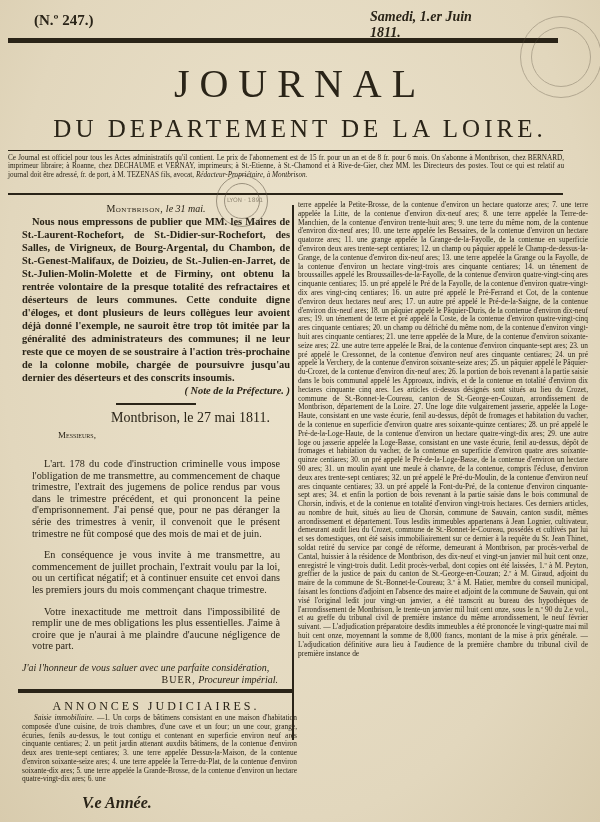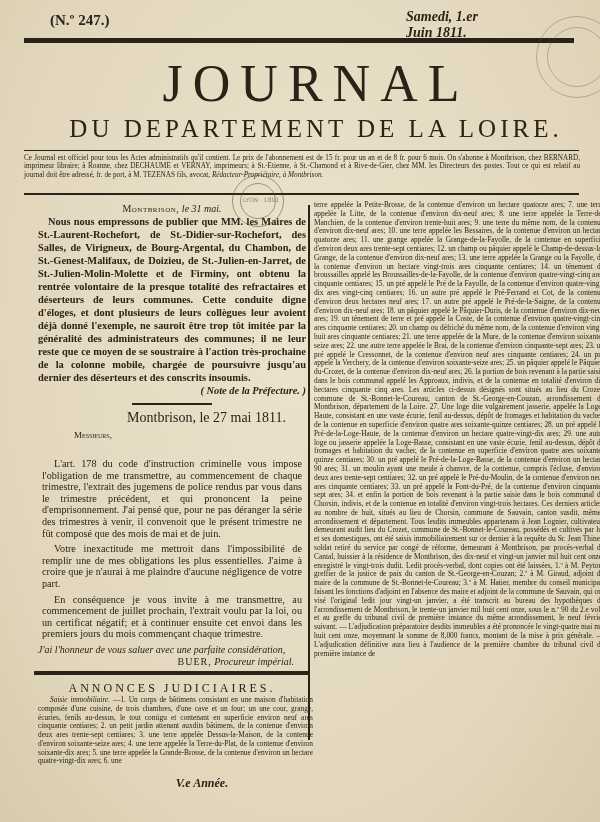--- a/index.html
+++ b/index.html
@@ -4,50 +4,50 @@
 <style>
   html, body { margin:0; padding:0; }
   body {
     width:600px; height:822px; overflow:hidden;
     background:#e6dcc4;
     background-image: radial-gradient(ellipse at 50% 40%, #ece3cd 0%, #e2d7bd 70%, #d8cbad 100%);
     font-family:"Liberation Serif","DejaVu Serif",serif;
     color:#2a2418;
     position:relative;
   }
-  .page { position:absolute; left:16px; top:0; width:480px; height:822px; }
+  .page { position:absolute; left:0; top:0; width:480px; height:822px; }
   .issue-no { position:absolute; left:34px; top:12px; font-size:15px; font-weight:bold; }
-  .issue-date { position:absolute; left:370px; top:9px; font-size:14px; font-style:italic; font-weight:bold;margin-left:20px; }
+  .issue-date { position:absolute; left:370px; top:9px; font-size:14px; font-style:italic; font-weight:bold; }
   .rule-top { position:absolute; left:8px; top:38px; width:550px; height:4px; background:#2a2418; border-bottom:1px solid #2a2418; }
-  .title-main { position:absolute; left:0; width:600px; top:58px; text-align:center; font-size:52px; letter-spacing:10px; line-height:52px; }
+  .title-main { position:absolute; left:0; width:600px; top:58px; text-align:center; font-size:40px; letter-spacing:10px; line-height:52px; }
   .title-sub { position:absolute; left:0; width:600px; top:115px; text-align:center; font-size:25px; letter-spacing:4px; line-height:28px; }
   .rule-mid { position:absolute; left:8px; top:150px; width:555px; height:1px; background:#2a2418; }
   .notice { position:absolute; left:8px; top:154px; width:556px; font-size:7.2px; line-height:8.4px; text-align:justify; }
   .notice i { font-style:italic; }
   .rule-notice { position:absolute; left:8px; top:193px; width:555px; height:2px; background:#2a2418; }
   .col-left { position:absolute; left:22px; top:203px; width:268px; }
   .col-divider { position:absolute; left:292px; top:205px; width:2px; height:535px; background:#2a2418; }
   .col-right { position:absolute; left:298px; top:201px; width:290px; font-size:7.4px; line-height:8.8px; text-align:justify; }
   .dateline { text-align:center; font-size:10px; margin-bottom:1px; }
   .dateline .sc { font-variant:small-caps; letter-spacing:0.5px; }
   .lead { font-size:10.4px; line-height:13px; text-align:justify; font-weight:bold; text-indent:10px; margin:0; }
   .lead .note { font-style:italic; font-weight:bold; float:right; }
   .short-rule { width:80px; height:2px; background:#2a2418; margin:6px auto 5px; }
   .letter-title { font-style:italic; font-weight:bold; font-size:10.2px; line-height:11.5px; text-align:justify; margin:0 0 2px 0; }
   .letter-date { text-align:right; font-size:14px; margin:2px 0 4px; padding-right:20px; }
   .salutation { font-variant:small-caps; font-size:9px; margin-left:36px; margin-bottom:18px; }
-  .body-p { font-size:10.2px; line-height:11.6px; text-align:justify; text-indent:12px; margin:4px; }
+  .body-p { font-size:10.2px; line-height:11.6px; text-align:justify; text-indent:12px; margin:10px; }
   .closing { font-style:italic; font-size:10px; line-height:12px; margin:2px 0 0 0; }
   .signature { text-align:right; font-size:10px; margin:0 12px 4px 0; }
   .signature .sc { font-variant:small-caps; letter-spacing:1px; }
   .thick-rule { height:4px; background:#2a2418; margin:4px 0 6px -4px; width:276px; }
   .section-head { text-align:center; font-size:12px; letter-spacing:3px; }
   .annonce { font-size:7.4px; line-height:8.8px; text-align:justify; text-indent:12px; margin:0; width:275px; }
   .annonce i { font-style:italic; }
-  .annee { font-style:italic; font-weight:bold; font-size:12px; margin:10px 0 0 60px;text-align:center; }
+  .annee { font-style:italic; font-weight:bold; font-size:16px; margin:10px 0 0 60px; }
   .stamp { position:absolute; border:1.5px solid #5a5040; border-radius:50%; opacity:0.55; }
   .stamp-inner { position:absolute; border:1px solid #5a5040; border-radius:50%; }
   .stamp-text { position:absolute; font-size:6px; font-family:"DejaVu Sans",sans-serif; color:#4a4030; }
 </style>
 </head>
 <body>
 
 <div class="page">
 
   <div class="issue-no">(N.º 247.)</div>
@@ -81,22 +81,22 @@
     <p class="lead">
       <span>Nous nous empressons de publier que MM. les Maires de St.-Laurent-Rochefort, de St.-Didier-sur-Rochefort, des Salles, de Virigneux, de Bourg-Argental, du Chambon, de St.-Genest-Malifaux, de Doizieu, de St.-Julien-en-Jarret, de St.-Julien-Molin-Molette et de Firminy, ont obtenu la rentrée volontaire de la presque totalité des refractaires et déserteurs de leurs communes. Cette conduite digne d'éloges, et dont plusieurs de leurs collègues leur avoient déjà donné l'exemple, ne sauroit être trop tôt imitée par la généralité des administrateurs des communes; il ne leur reste que ce moyen de se soustraire à l'action très-prochaine de la colonne mobile, chargée de poursuivre jusqu'au dernier des déserteurs et des conscrits insoumis.</span>
       <span class="note">( Note de la Préfecture. )</span>
     </p>
     <div style="clear:both"></div>
     <div class="short-rule"></div>
 
     <div class="letter-date">Montbrison, le 27 mai 1811.</div>
     <div class="salutation">Messieurs,</div>
     <p class="body-p">L'art. 178 du code d'instruction criminelle vous impose l'obligation de me transmettre, au commencement de chaque trimestre, l'extrait des jugemens de police rendus par vous dans le trimestre précédent, et qui prononcent la peine d'emprisonnement. J'ai pensé que, pour ne pas déranger la série des trimestres à venir, il convenoit que le présent trimestre ne fût composé que des mois de mai et de juin.</p>
+    <p class="body-p">En conséquence je vous invite à me transmettre, au commencement de juillet prochain, l'extrait voulu par la loi, ou un certificat négatif; et à continuer ensuite cet envoi dans les premiers jours du mois commençant chaque trimestre.</p>
     <p class="body-p">Votre inexactitude me mettroit dans l'impossibilité de remplir une de mes obligations les plus essentielles. J'aime à croire que je n'aurai à me plaindre d'aucune négligence de votre part.</p>
-    <p class="body-p">En conséquence je vous invite à me transmettre, au commencement de juillet prochain, l'extrait voulu par la loi, ou un certificat négatif; et à continuer ensuite cet envoi dans les premiers jours du mois commençant chaque trimestre.</p>
     <p class="closing">J'ai l'honneur de vous saluer avec une parfaite considération,</p>
     <div class="signature">
       <span class="sc">BUER,</span>
       <i>Procureur impérial.</i>
     </div>
 
     <div class="thick-rule"></div>
     <div class="section-head">ANNONCES JUDICIAIRES.</div>
     <p class="annonce">
       <i>Saisie immobiliaire.</i><span> —1. Un corps de bâtimens consistant en une maison d'habitation composée d'une cuisine, de trois chambres, d'une cave et un four; un une cour, grange, écuries, fenils au-dessus, le tout contigu et contenant en superficie environ neuf ares cinquante centiares; 2. un petit jardin attenant auxdits bâtimens, de la contenue d'environ deux ares trente-sept centiares; 3. une terre appelée Dessus-la-Maison, de la contenue d'environ soixante-seize ares; 4. une terre appelée la Terre-du-Plat, de la contenue d'environ soixante-dix ares; 5. une terre appelée la Grande-Brosse, de la contenue d'environ un hectare quatre-vingt-dix ares; 6. une</span>

